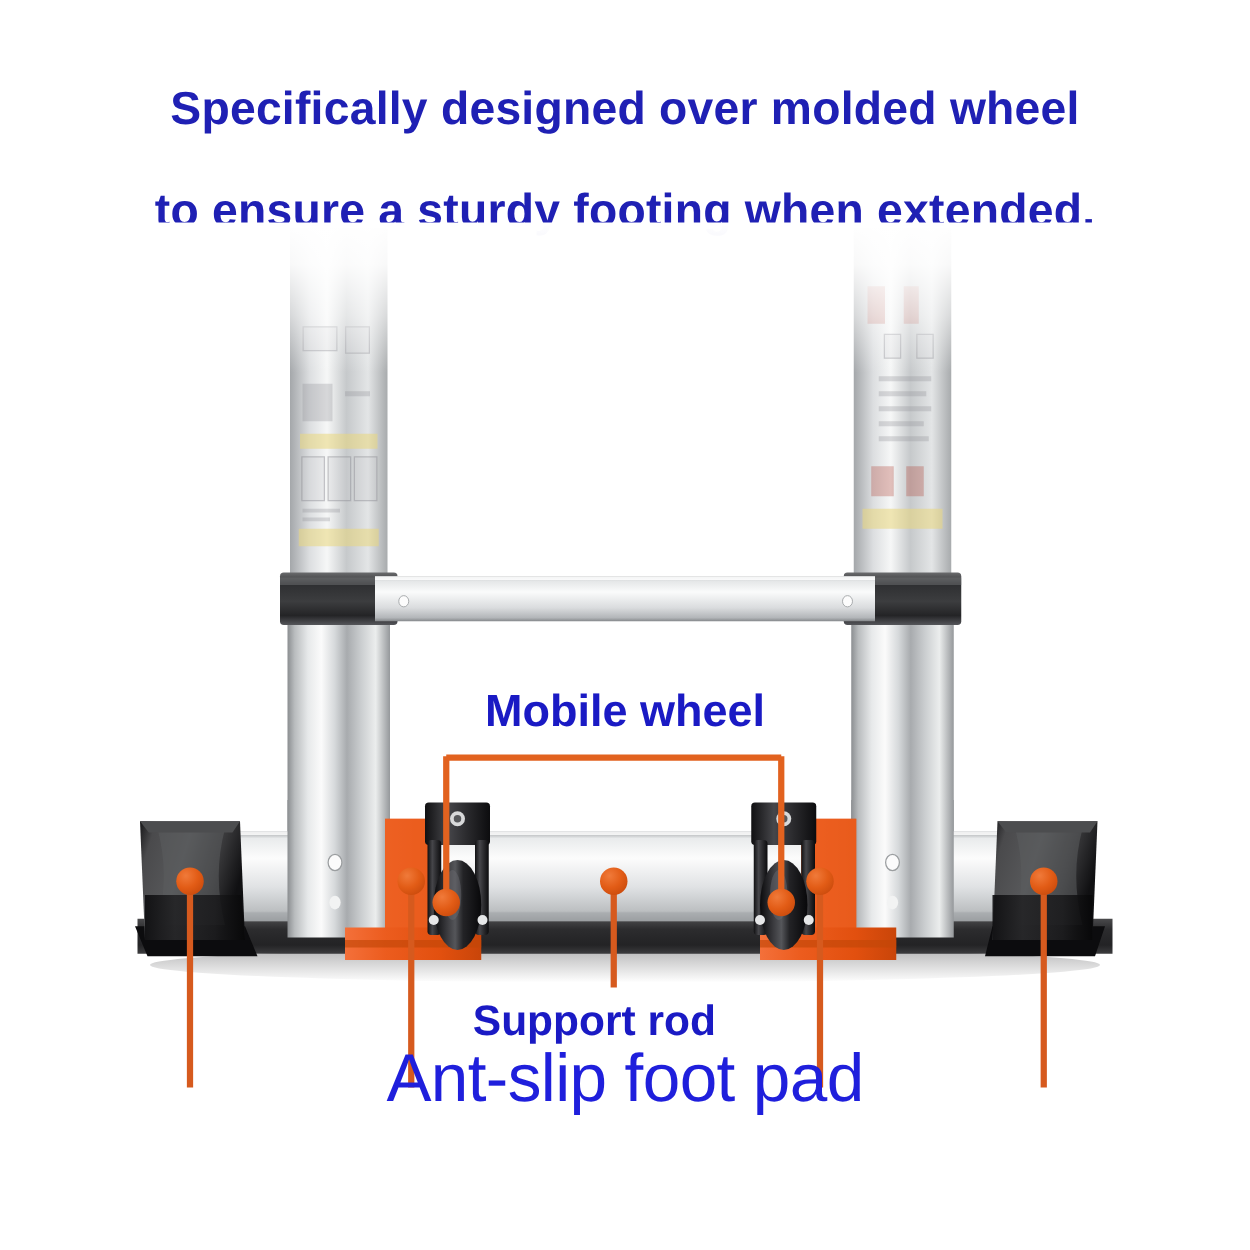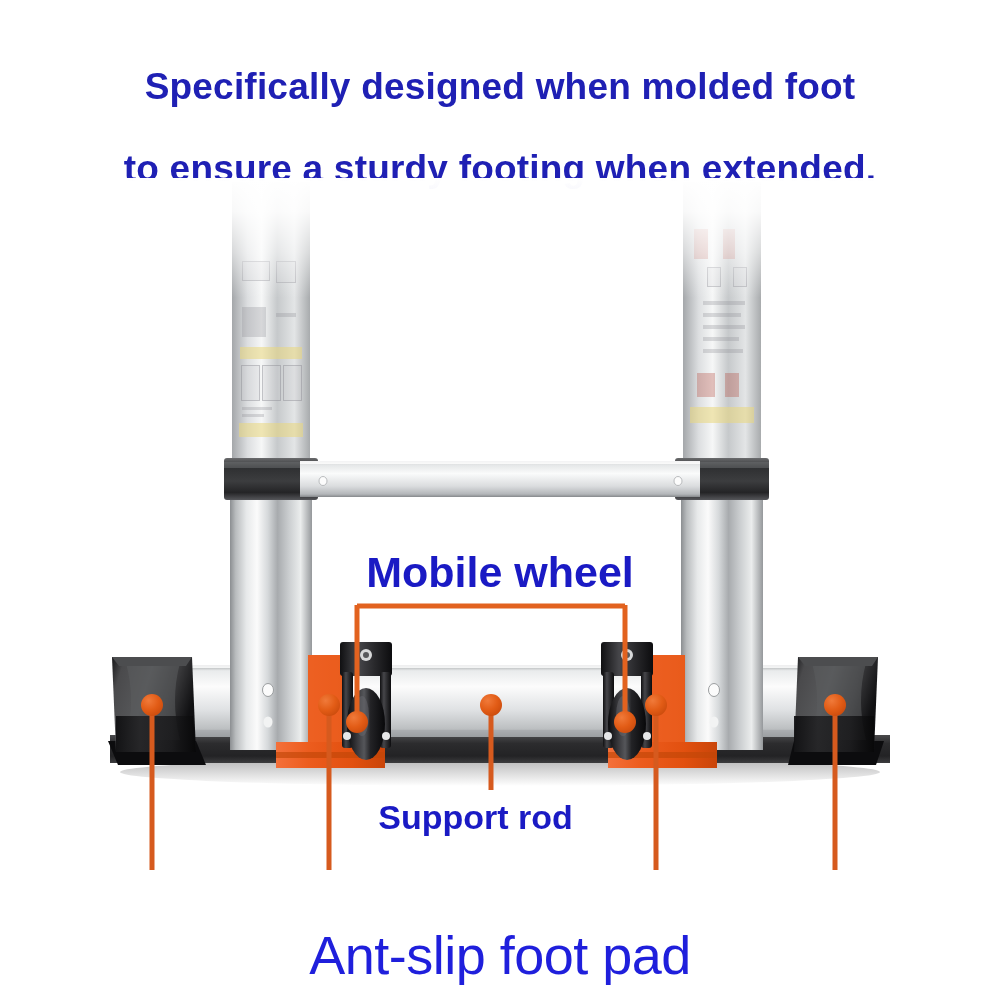--- a/index.html
+++ b/index.html
@@ -35,28 +35,28 @@
 
   
   .callout-label {
     position: absolute;
     color: #1a1ac4;
     font-weight: 700;
     white-space: nowrap;
   }
   #label-mobile-wheel {
     top: 548px; left: 0; width: 1000px;
-    text-align: center; font-size: 43px;
+    text-align: center; font-size: 36px;
   }
   #label-support-rod {
     top: 798px; left: 0; width: 951px;
     text-align: center; font-size: 34px;
   }
   #label-foot-pad {
-    top: 924px; left: 0; width: 1000px;
+    top: 832px; left: 0; width: 1000px;
     text-align: center;
     font-size: 54px;
     color: #1f1fdc;
     font-weight: 400;
     letter-spacing: -.5px;
   }
 
   
   #art {
     position: absolute;
@@ -95,21 +95,21 @@
     width: 1000px; height: 120px;
     background: linear-gradient(to bottom, #ffffff 0%, rgba(255,255,255,.92) 28%, rgba(255,255,255,.55) 62%, rgba(255,255,255,0) 100%);
     pointer-events: none;
   }
 </style>
 </head>
 <body>
 
 <div id="stage">
 
-  <div class="headline" id="headline-line-1">Specifically designed when molded foot</div>
+  <div class="headline" id="headline-line-1">Specifically designed over molded wheel</div>
   <div class="headline" id="headline-line-2">to ensure a sturdy footing when extended.</div>
 
   <svg id="art" viewBox="0 0 1000 1000">
     <defs>
 
       <linearGradient id="tubeGrad" x1="0" y1="0" x2="1" y2="0">
         <stop offset="0%" stop-color="#8b8e91"></stop>
         <stop offset="7%" stop-color="#b9bcbe"></stop>
         <stop offset="20%" stop-color="#e7e9ea"></stop>
         <stop offset="33%" stop-color="#fbfbfb"></stop>

